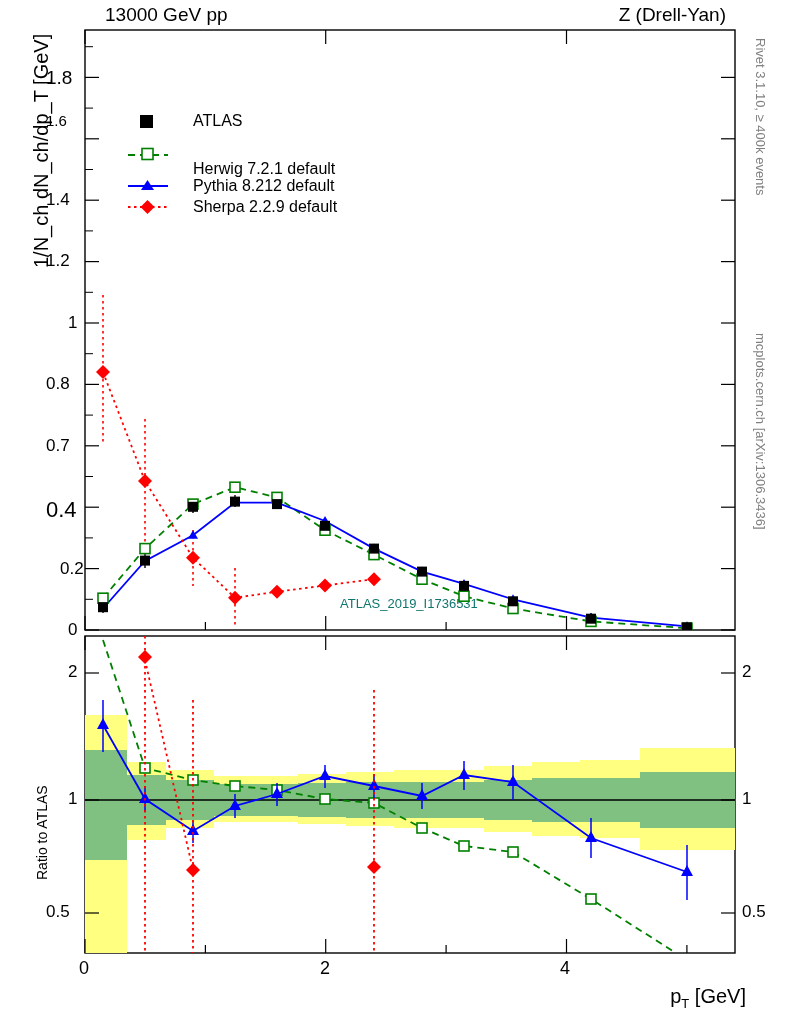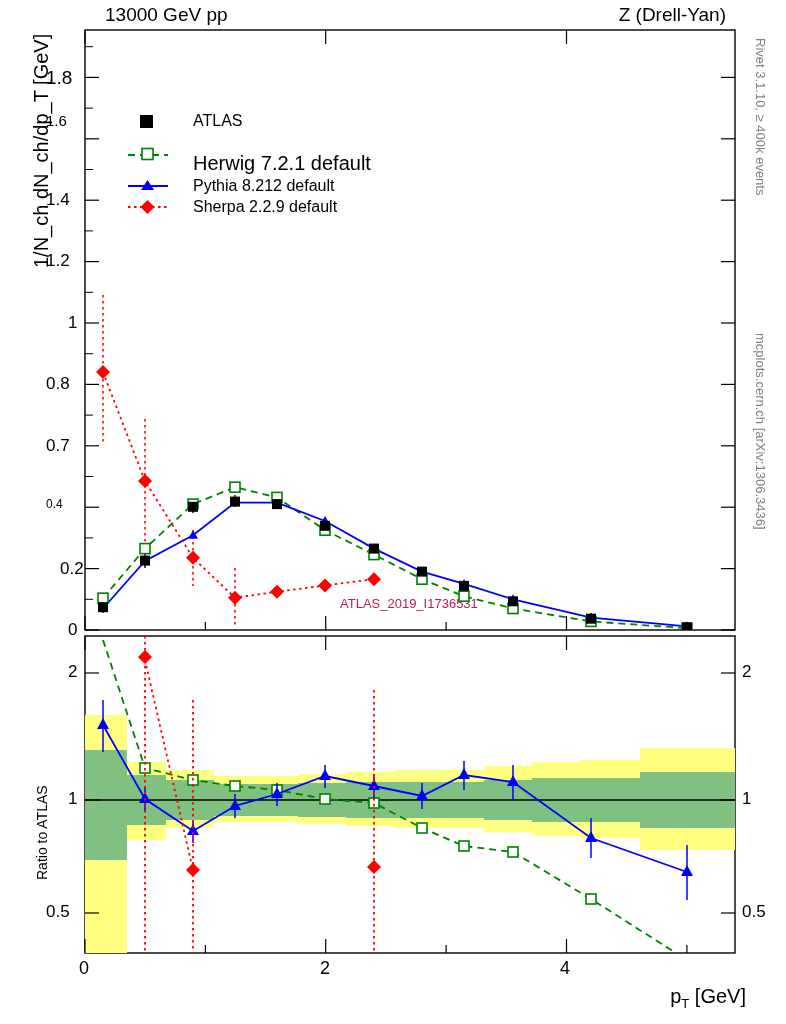--- a/index.html
+++ b/index.html
@@ -24,21 +24,21 @@
   <div class="vtxt small gray" style="left:768px;top:38px;transform:rotate(90deg);">Rivet 3.1.10, ≥ 400k events</div>
   <div class="vtxt small gray" style="left:768px;top:333px;transform:rotate(90deg);">mcplots.cern.ch [arXiv:1306.3436]</div>
 
   <div class="vtxt" style="left:30px;top:268px;transform:rotate(-90deg);font-size:20px;">1/N_ch dN_ch/dp_T [GeV]</div>
 
   <div class="vtxt" style="left:34px;top:880px;transform:rotate(-90deg);font-size:14px;">Ratio to ATLAS</div>
 
   <div class="txt" style="right:40px;top:985px;font-size:20px;">p<sub style="font-size:13px;">T</sub> [GeV]</div>
 
 
-  <div class="txt" style="left:340px;top:596px;font-size:13px;color:#be185d;">ATLAS_2019_I1736531</div>
+  <div class="txt" style="left:340px;top:596px;font-size:13px;color:#0f766e;">ATLAS_2019_I1736531</div>
 
   <svg width="786" height="1024">
     <defs>
       <clipPath id="clipMain">
           <rect x="85" y="30" width="650" height="600"></rect>
         </clipPath>
       <clipPath id="clipRatio">
           <rect x="85" y="636" width="650" height="317"></rect>
         </clipPath>
     </defs>
@@ -298,21 +298,21 @@
       <line x1="566.5" y1="953" x2="566.5" y2="939"></line>
       <line x1="686.9" y1="953" x2="686.9" y2="945"></line>
       <line x1="85" y1="636" x2="85" y2="650"></line>
       <line x1="325.7" y1="636" x2="325.7" y2="650"></line>
       <line x1="566.5" y1="636" x2="566.5" y2="650"></line>
     </g>
   </svg>
 
   <div class="txt lbl" style="left:68px;top:620px;font-size:17px;">0</div>
   <div class="txt lbl" style="left:60px;top:559px;font-size:17px;">0.2</div>
-  <div class="txt lbl" style="left:46px;top:497px;font-size:12px;">0.4</div>
+  <div class="txt lbl" style="left:46px;top:497px;font-size:22px;">0.4</div>
   <div class="txt lbl" style="left:46px;top:436px;font-size:17px;">0.7</div>
   <div class="txt lbl" style="left:46px;top:374px;font-size:17px;">0.8</div>
   <div class="txt lbl" style="left:68px;top:313px;font-size:17px;">1</div>
   <div class="txt lbl" style="left:46px;top:251px;font-size:17px;">1.2</div>
   <div class="txt lbl" style="left:46px;top:190px;font-size:17px;">1.4</div>
   <div class="txt lbl" style="left:46px;top:112px;font-size:15px;">1.6</div>
   <div class="txt lbl" style="left:46px;top:67px;font-size:19px;">1.8</div>
 
   <div class="txt lbl" style="left:46px;top:902px;font-size:17px;">0.5</div>
   <div class="txt lbl" style="left:68px;top:789px;font-size:17px;">1</div>
@@ -320,17 +320,17 @@
 
   <div class="txt lbl" style="left:742px;top:902px;font-size:17px;">0.5</div>
   <div class="txt lbl" style="left:742px;top:789px;font-size:17px;">1</div>
   <div class="txt lbl" style="left:742px;top:662px;font-size:17px;">2</div>
 
   <div class="txt lbl" style="left:79px;top:958px;font-size:18px;">0</div>
   <div class="txt lbl" style="left:320px;top:958px;font-size:18px;">2</div>
   <div class="txt lbl" style="left:560px;top:958px;font-size:18px;">4</div>
 
   <div class="txt" style="left:193px;top:112px;font-size:16px;">ATLAS</div>
-  <div class="txt" style="left:193px;top:152px;font-size:20px;">Herwig 7.2.1 default</div>
+  <div class="txt" style="left:193px;top:160px;font-size:16px;">Herwig 7.2.1 default</div>
   <div class="txt" style="left:193px;top:177px;font-size:16px;">Pythia 8.212 default</div>
   <div class="txt" style="left:193px;top:198px;font-size:16px;">Sherpa 2.2.9 default</div>
 
 </div>
 
 </body></html>

